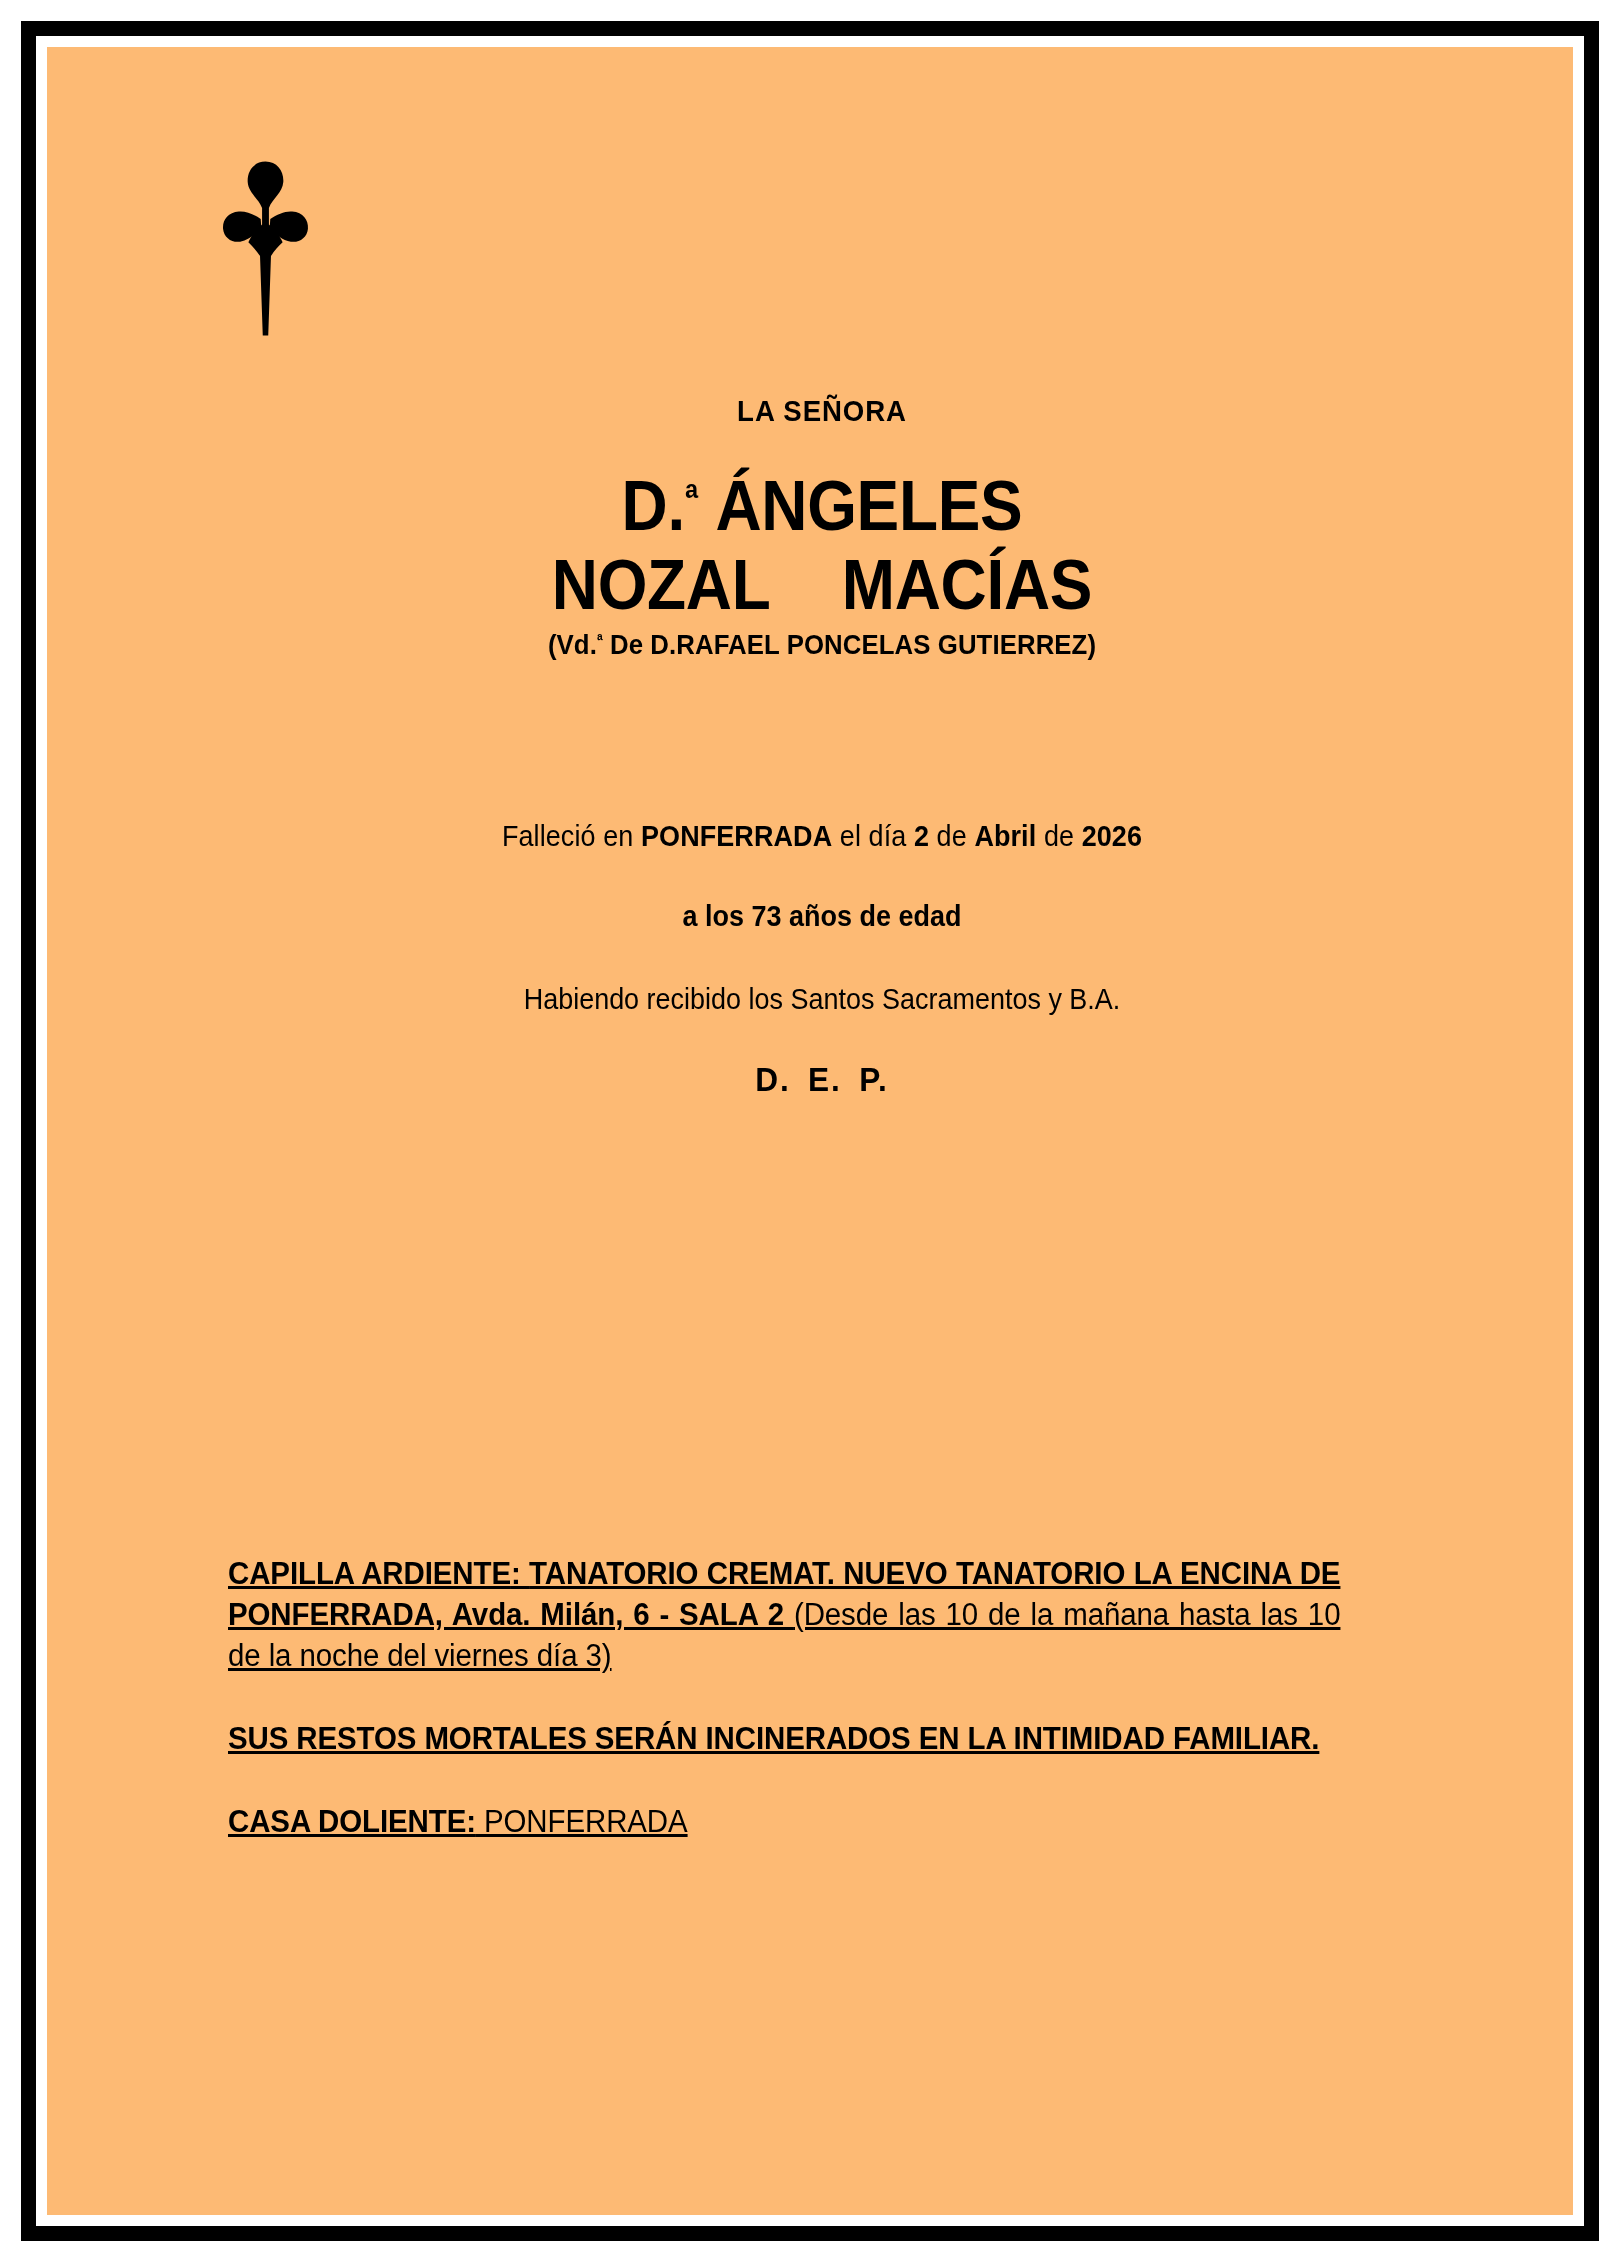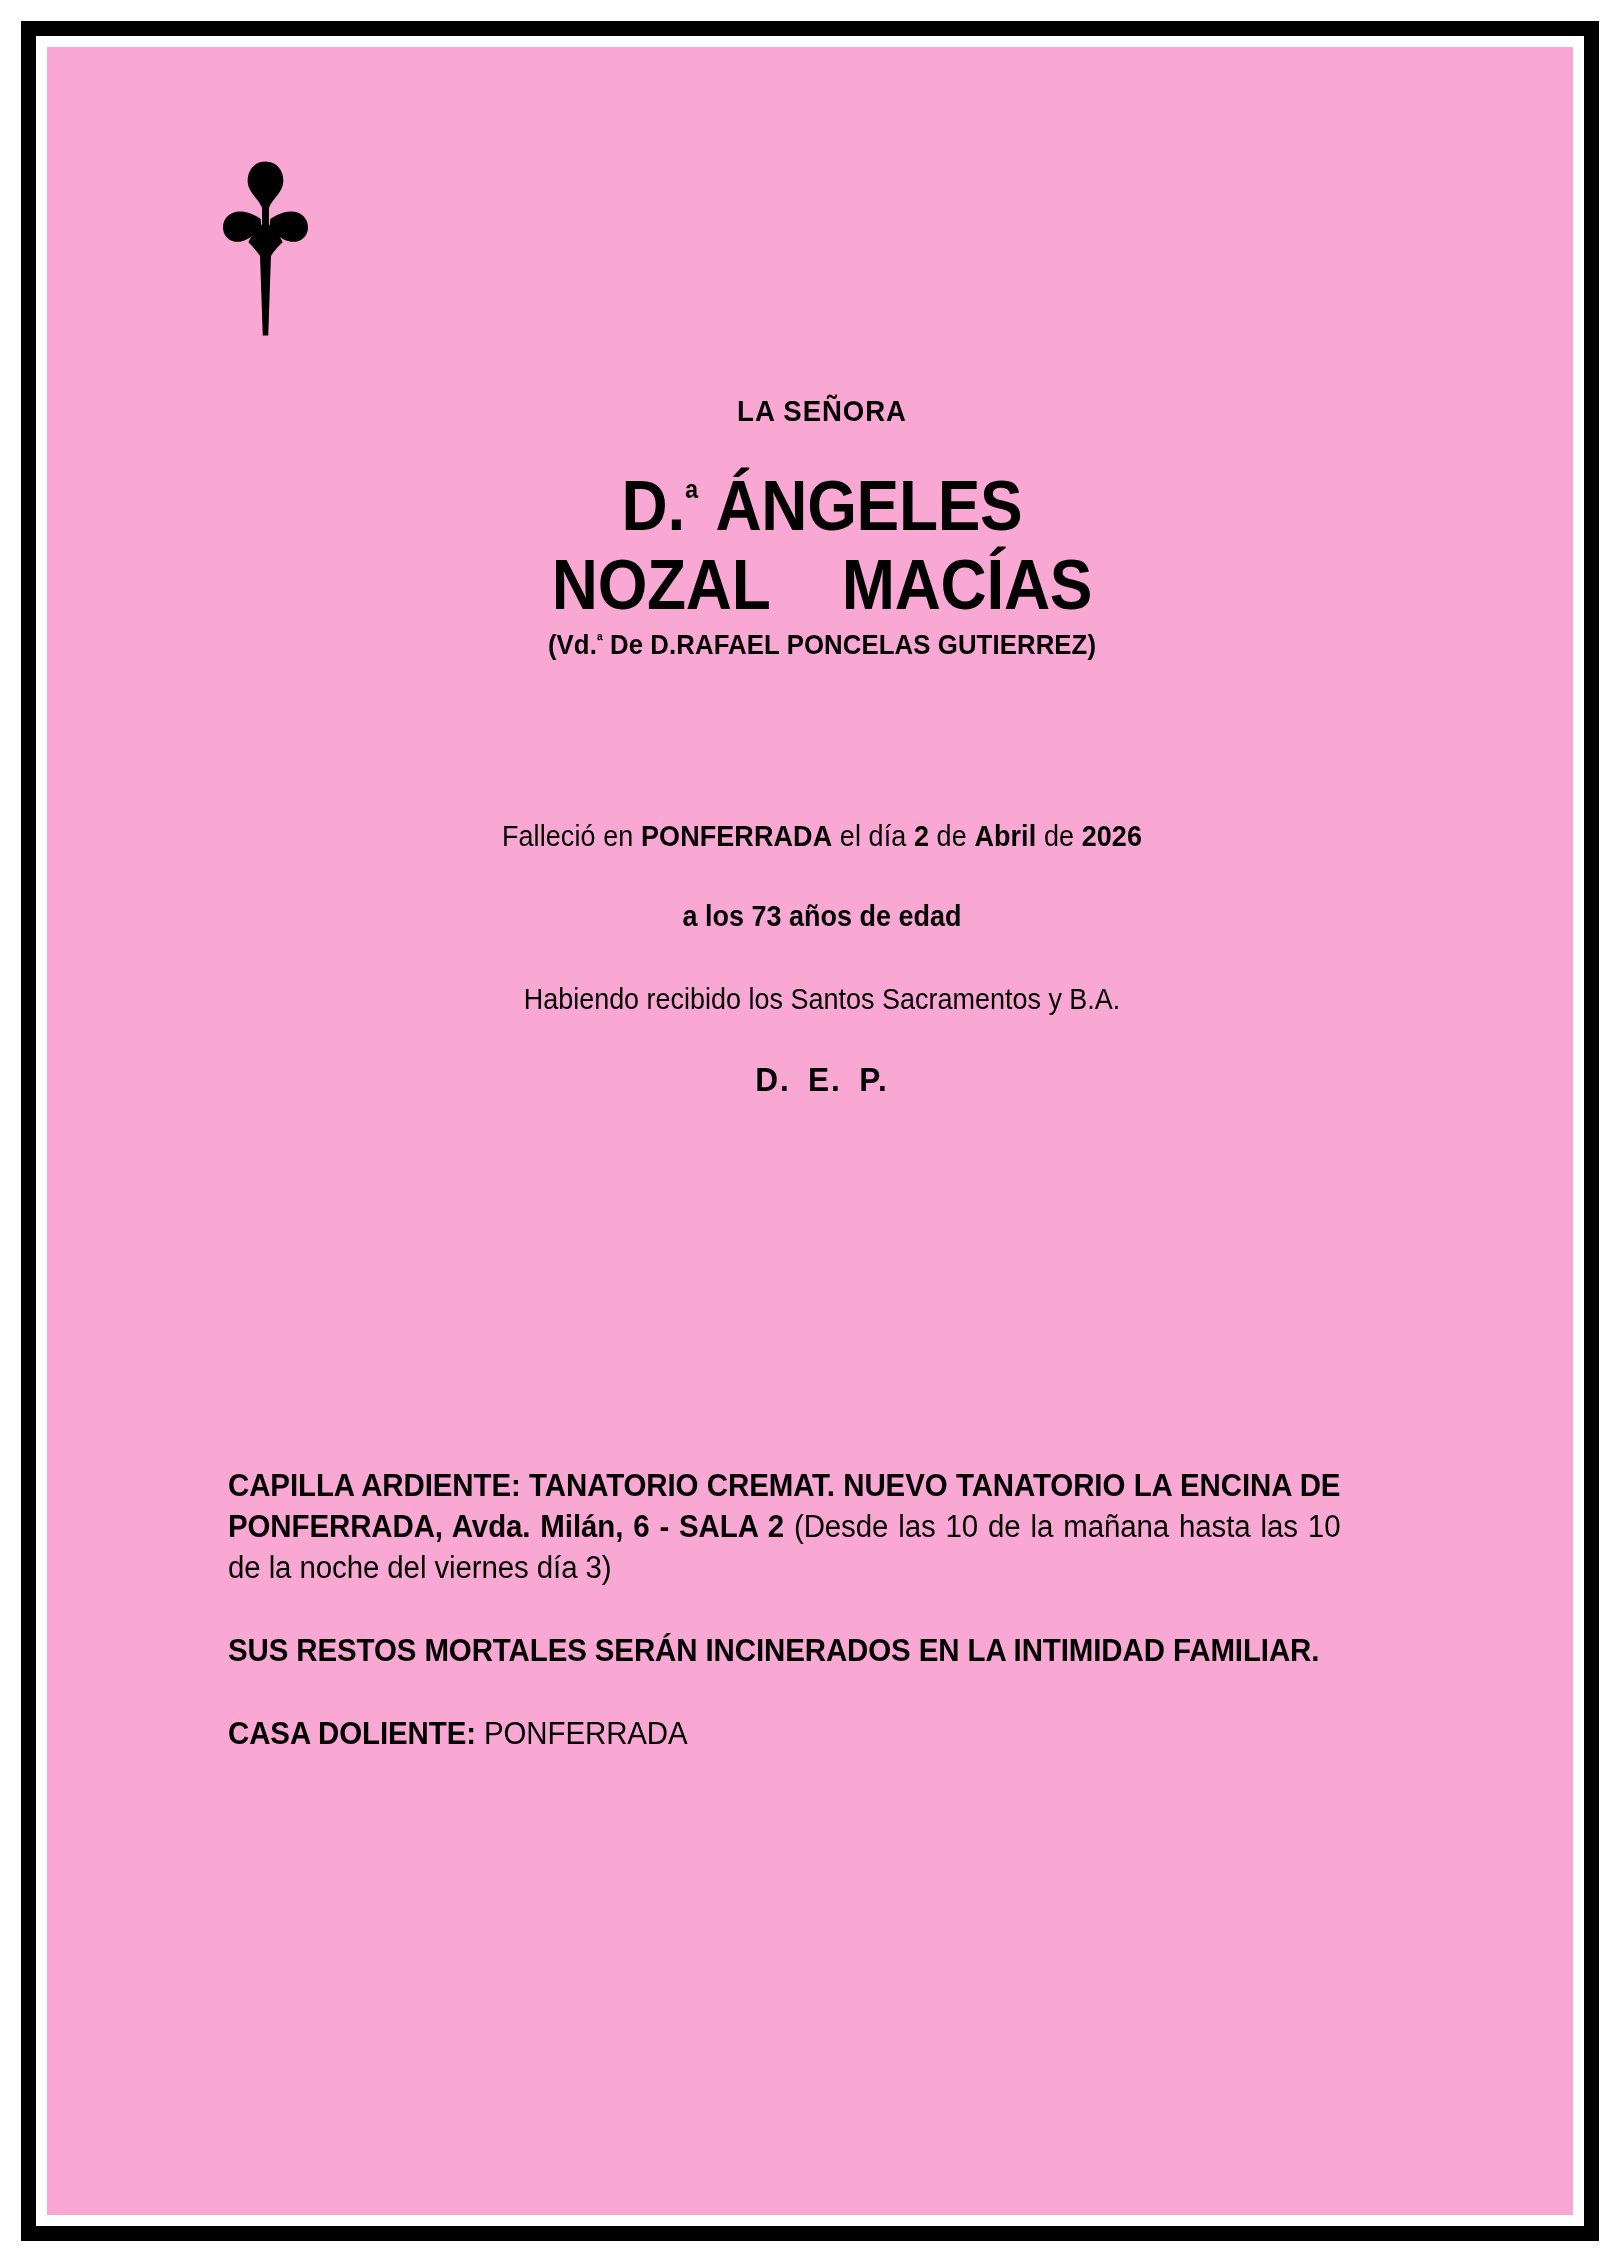--- a/index.html
+++ b/index.html
@@ -31,21 +31,21 @@
     bottom: 20.5px;
     border: 15px solid #000000;
     box-sizing: border-box;
     background: #ffffff;
   }
   .frame-inner {
     position: absolute;
     left: 0; top: 0; right: 0; bottom: 0;
     border: 11px solid #ffffff;
     box-sizing: border-box;
-    background: #f9a8d4;
+    background: #fdba74;
     overflow: hidden;
   }
 
   
   .content {
     position: absolute;
     left: 0; top: 0;
     width: 100%;
     height: 100%;
     box-sizing: border-box;
@@ -183,21 +183,22 @@
     letter-spacing: 0.1px;
     transform: scaleX(0.93);
     transform-origin: right top;
   }
 
   
   .service-block {
     position: absolute;
     left: 181px;
     right: 174px;
-    top: 1418px;
+    top: 1506px;
+    text-decoration: underline;
   }
   .service-para {
     font-size: 31px;
     line-height: 1.33;
     margin: 0 0 42px 0;
     text-align: justify;
     text-justify: inter-word;
     letter-spacing: -0.1px;
     transform: scaleX(0.95);
     transform-origin: left top;

